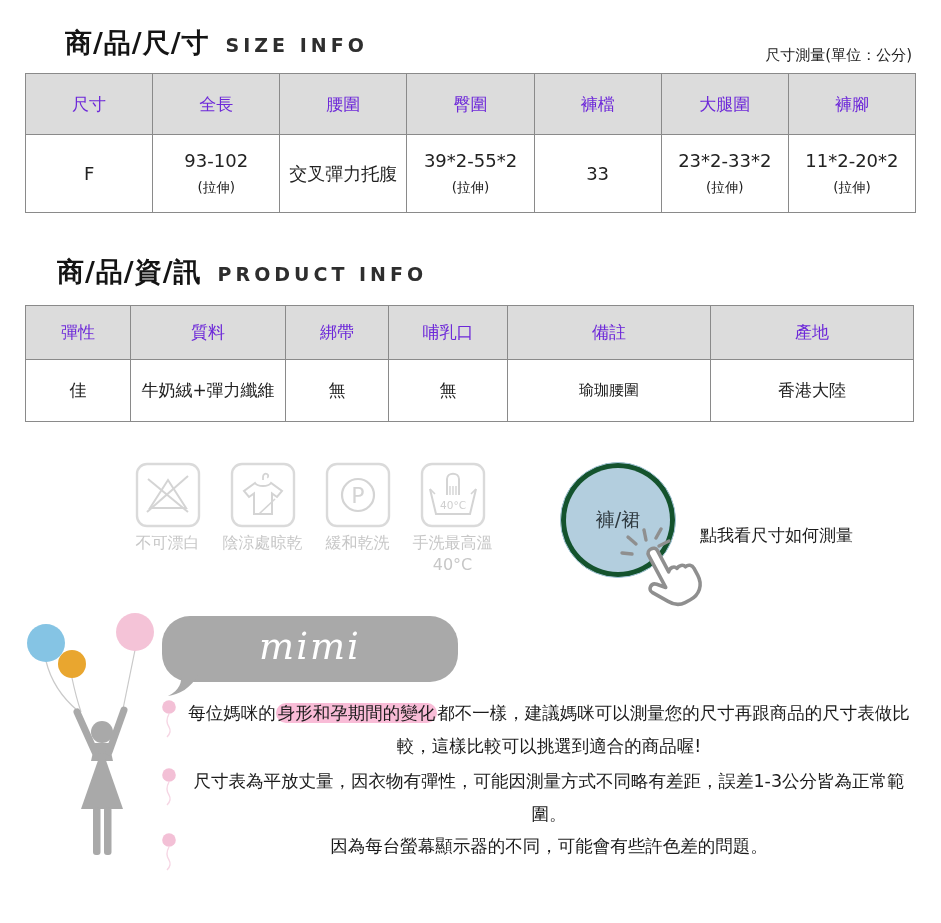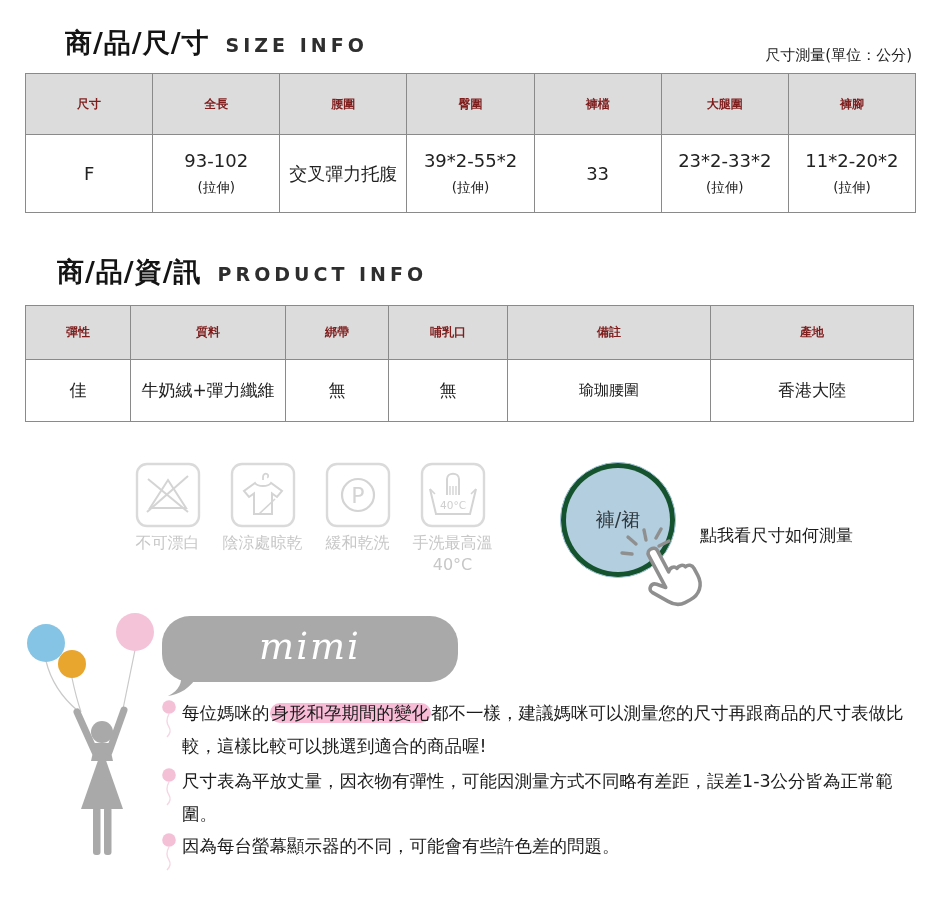--- a/index.html
+++ b/index.html
@@ -10,21 +10,21 @@
   }
   
   .sec-head { position:absolute; display:flex; align-items:baseline; }
   .sec-head .zh { font-size:27px; font-weight:bold; color:#141414; letter-spacing:1px; }
   .sec-head .en { font-size:19px; font-weight:700; color:#2e2e2e; letter-spacing:4px; margin-left:16px; }
   .unit-note { position:absolute; top:46px; right:29px; font-size:15px; color:#1e1e1e; }
 
   
   table.tbl { position:absolute; border-collapse:collapse; table-layout:fixed; text-align:center; }
   table.tbl th, table.tbl td { border:1px solid #8a8a8a; vertical-align:middle; }
-  table.tbl th { background:#dcdcdc; font-weight:bold; font-size:12px; color:#7f1d1d; }
+  table.tbl th { background:#dcdcdc; font-weight:normal; font-size:17px; color:#6d28d9; }
   table.tbl td { background:#ffffff; font-size:18px; color:#222; }
   #size-table { left:25px; top:73px; width:891px; }
   #size-table th { height:61px; }
   #size-table td { height:78px; }
   #info-table { left:25px; top:305px; width:888px; }
   #info-table th { height:54px; }
   #info-table td { height:62px; font-size:17px; }
   #info-table td.small { font-size:15px; }
   .cell-sub { font-size:13.5px; color:#222; margin-top:8px; }
 
@@ -46,21 +46,21 @@
   .bubble { position:absolute; left:162px; top:616px; width:296px; height:66px;
     background:#a9a9a9; border-radius:28px; display:flex; align-items:center; justify-content:center; }
   .bubble .script { font-style:italic; font-size:37px; color:#fff; letter-spacing:2px;
     font-family:"DejaVu Serif","Liberation Serif",serif; transform:translateY(-3px); }
   .bubble .rest { font-size:23px; color:#fff; letter-spacing:5px; margin-left:12px; }
   .bubble-tail { position:absolute; left:168px; top:674px; }
 
   
   .tip { position:absolute; left:160px; width:756px; display:flex; }
   .tip-icon { flex:0 0 18px; margin-top:2px; }
-  .tip-text { margin-left:4px; font-size:17.5px; line-height:33px; color:#1b1b1b; width:734px; }
+  .tip-text { margin-left:4px; font-size:17.5px; line-height:33px; color:#1b1b1b; width:734px;text-align:center; }
   .hl { background:#f9bcd7; border-radius:10px; padding:0 2px; }
   #tip-0 { top:697px; }
   #tip-1 { top:765px; }
   #tip-2 { top:830px; }
 
   .illustration { position:absolute; left:15px; top:602px; }
 </style>
 </head>
 <body>
 

